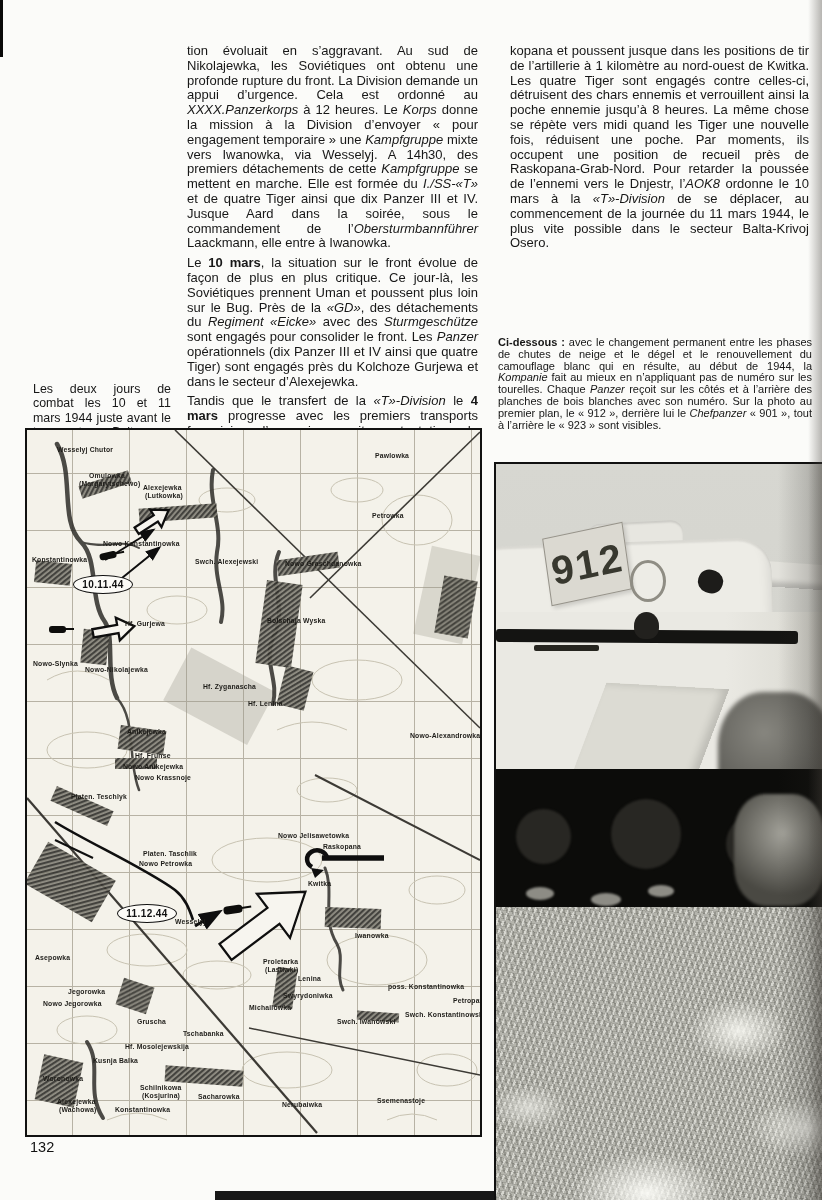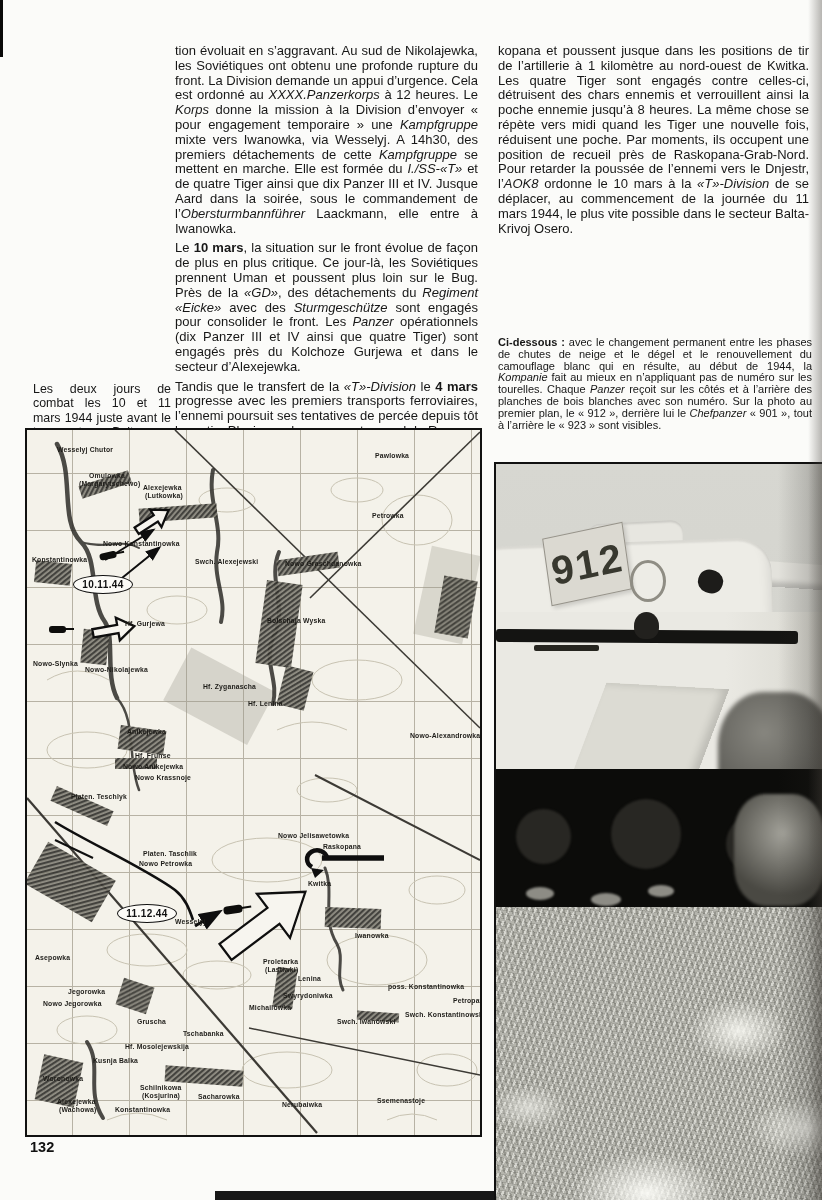--- a/index.html
+++ b/index.html
@@ -1,26 +1,26 @@
 <!DOCTYPE html>
 <html lang="fr"><head>
 <meta charset="utf-8">
 <style>
   html,body{margin:0;padding:0;}
   body{width:822px;height:1200px;position:relative;overflow:hidden;
        background:#fbfbf9;font-family:"Liberation Sans",sans-serif;color:#141414;}
   
   .col{position:absolute;text-align:justify;font-size:13px;line-height:14.8px;color:#171717;}
-  .col p{margin:0 0 5px 0;}
+  .col p{margin:0 0 5px 12px;}
   i{font-style:italic;}
   b{font-weight:bold;}
   .caption{position:absolute;text-align:justify;font-size:11px;line-height:11.8px;color:#161616;}
   .margin-note{position:absolute;left:33px;top:374px;width:138px;text-align:justify;
                font-size:12.4px;line-height:14.3px;color:#171717;margin-top:8px;}
-  .page-num{position:absolute;left:30px;top:1139px;font-size:14.5px;font-weight:bold;color:#111;}
+  .page-num{position:absolute;left:30px;top:1139px;font-size:14.5px;font-weight:normal;color:#111;}
   
   .corner-tick{position:absolute;left:0;top:0;width:3px;height:57px;background:#090909;}
   .bottom-bar{position:absolute;left:215px;top:1191px;width:290px;height:9px;background:#181818;}
   .edge-shade{position:absolute;right:0;top:0;width:14px;height:1200px;
               background:linear-gradient(to right,rgba(0,0,0,0),rgba(70,66,60,.38));z-index:60;}
   
   .map{position:absolute;left:25px;top:428px;width:453px;height:705px;border:2px solid #111;
        background-color:#f4f2ea;
        background-image:linear-gradient(#b7b2a4 1px,transparent 1px),
                         linear-gradient(90deg,#b7b2a4 1px,transparent 1px);

